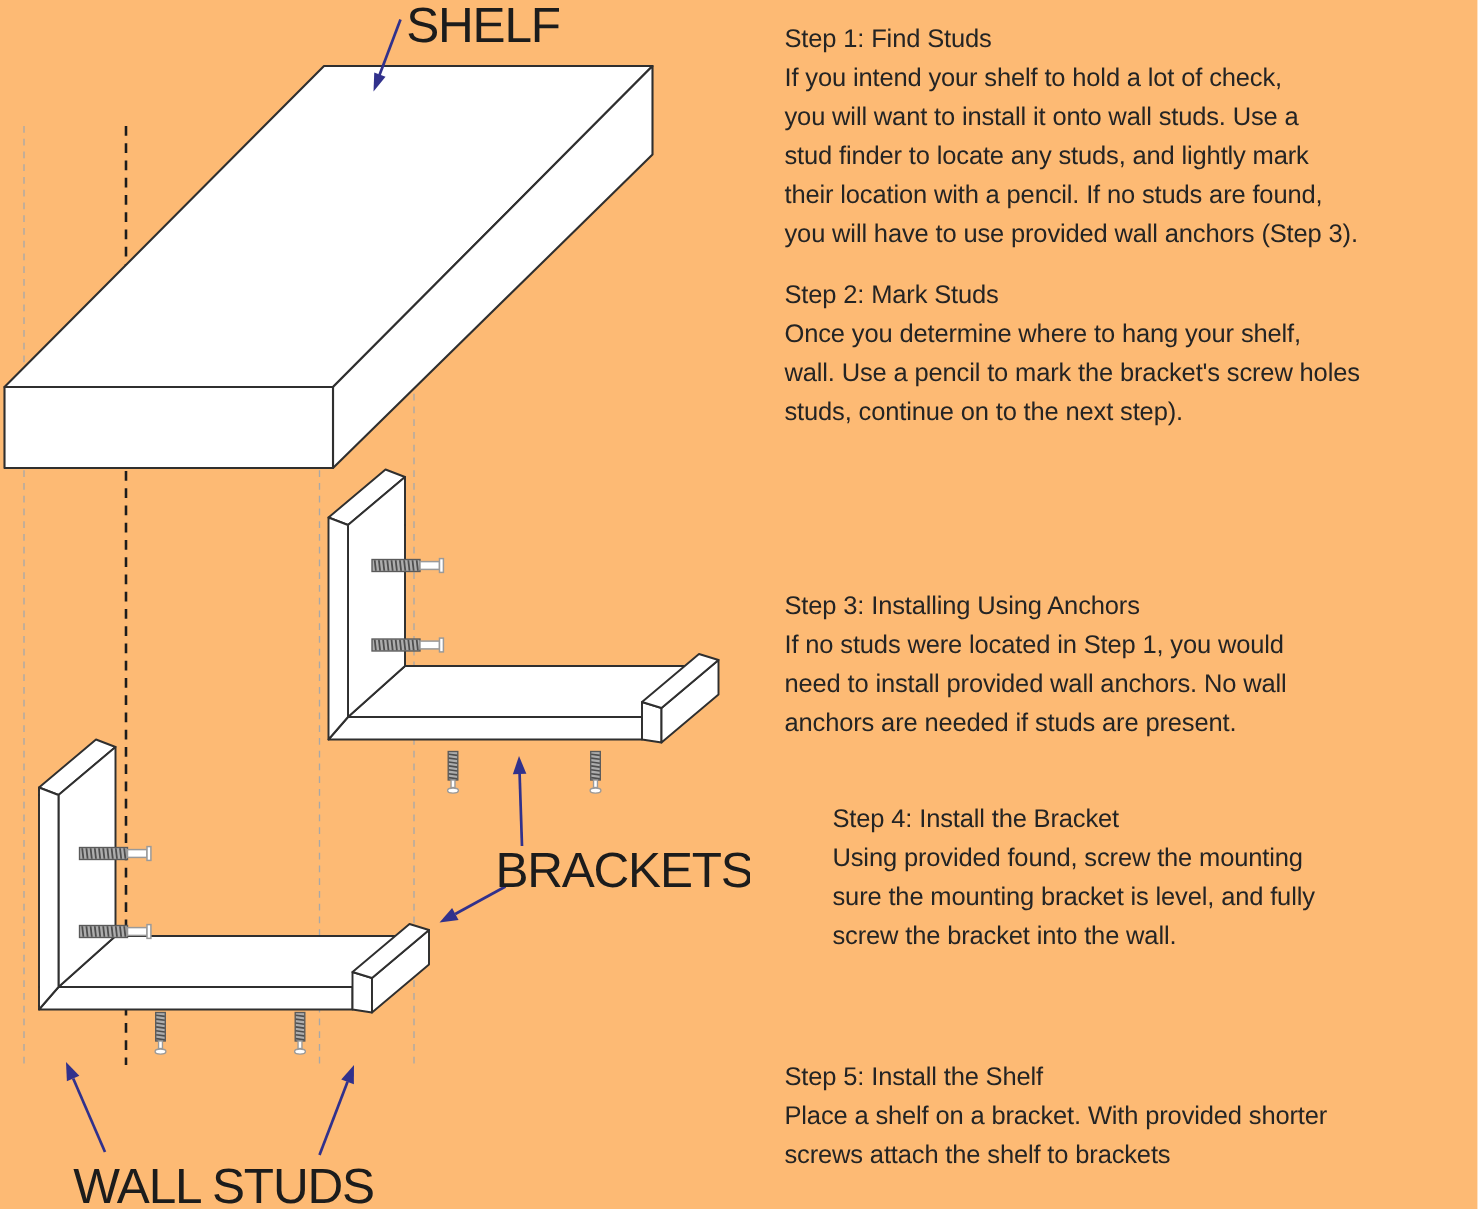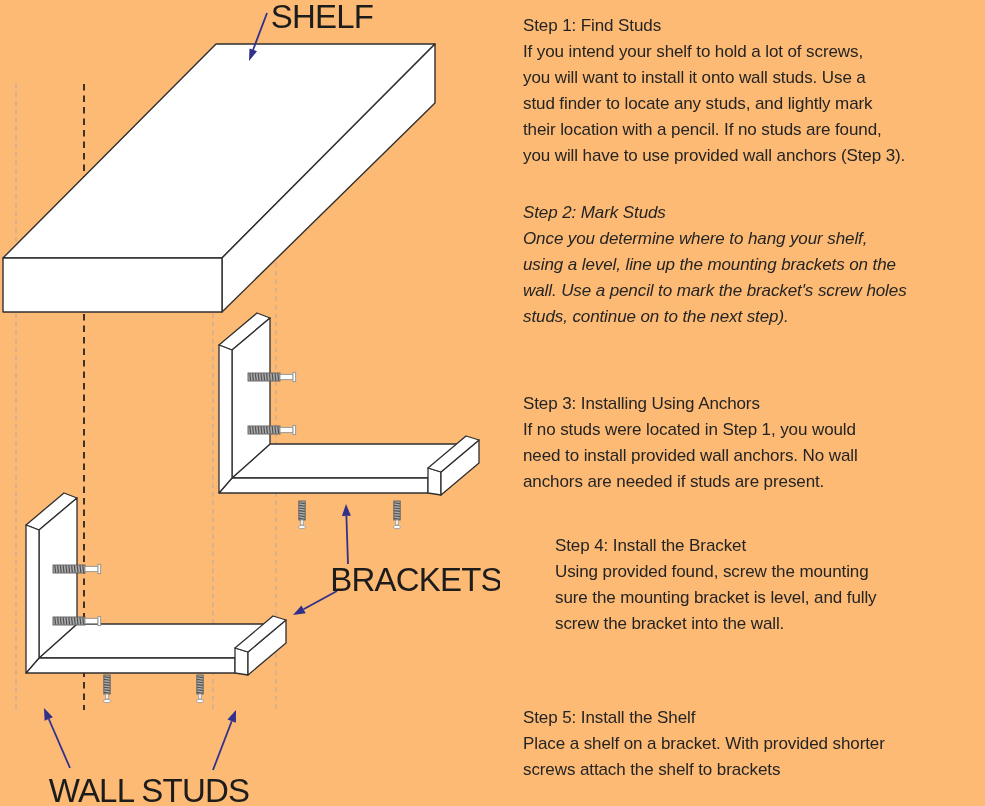--- a/index.html
+++ b/index.html
@@ -10,21 +10,21 @@
     font-family:"Liberation Sans", sans-serif;
     overflow:hidden;
   }
   .diagram{position:absolute;left:0;top:0;}
   .steps{position:absolute;left:0;top:0;width:985px;height:806px;}
   .step{position:absolute;left:523px;width:462px;color:#242424;
         font-size:17px;line-height:26px;letter-spacing:-0.1px;}
   .step .h{white-space:nowrap;}
   .step .l{white-space:nowrap;}
   .s1{top:13px;}
-  .s2{top:200px;font-style:italic;}
+  .s2{top:184px;}
   .s3{top:391px;}
   .s4{top:533px;margin-left:32px;}
   .s5{top:705px;}
   svg text.dlabel{
     fill:#1c1c1c;
     font-family:"Liberation Sans", sans-serif;
     font-size:33px;
     letter-spacing:-0.8px;
   }
 </style>
@@ -209,31 +209,30 @@
 
     <text class="dlabel" x="322" y="28" text-anchor="middle">SHELF</text>
     <text class="dlabel" x="416" y="591" text-anchor="middle">BRACKETS</text>
     <text class="dlabel" x="149" y="802" text-anchor="middle">WALL STUDS</text>
   </svg>
 
   <div class="steps">
 
     <div class="step s1">
       <div class="h">Step 1: Find Studs</div>
-      <div class="l">If you intend your shelf to hold a lot of screws,</div>
+      <div class="l">If you intend your shelf to hold a lot of check,</div>
       <div class="l">you will want to install it onto wall studs. Use a</div>
       <div class="l">stud finder to locate any studs, and lightly mark</div>
       <div class="l">their location with a pencil. If no studs are found,</div>
       <div class="l">you will have to use provided wall anchors (Step 3).</div>
     </div>
 
     <div class="step s2">
       <div class="h">Step 2: Mark Studs</div>
       <div class="l">Once you determine where to hang your shelf,</div>
-      <div class="l">using a level, line up the mounting brackets on the</div>
       <div class="l">wall. Use a pencil to mark the bracket's screw holes</div>
       <div class="l">studs, continue on to the next step).</div>
     </div>
 
     <div class="step s3">
       <div class="h">Step 3: Installing Using Anchors</div>
       <div class="l">If no studs were located in Step 1, you would</div>
       <div class="l">need to install provided wall anchors. No wall</div>
       <div class="l">anchors are needed if studs are present.</div>
     </div>

